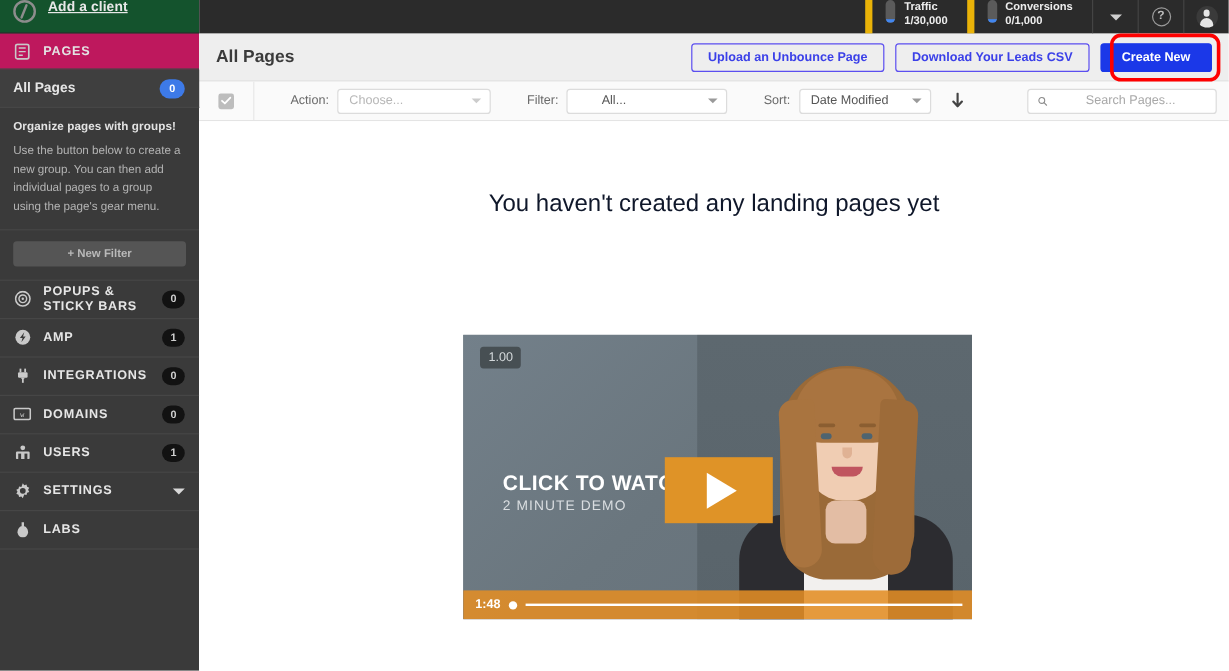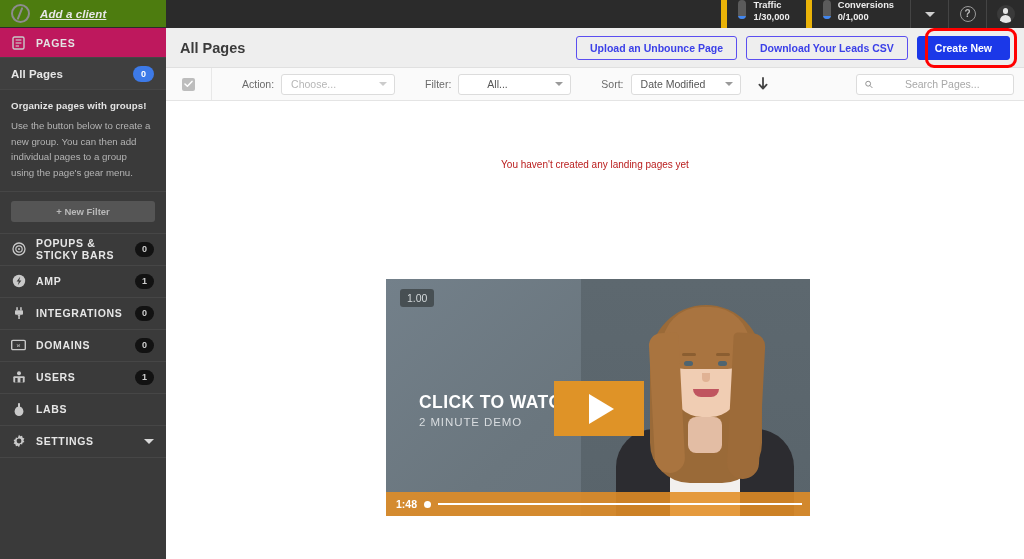--- a/index.html
+++ b/index.html
@@ -12,24 +12,23 @@
   .app { position: relative; width: 1024px; height: 559px; display: flex; }
 
   
   .sidebar {
     width: 166px; height: 559px;
     background: #3a3a3a;
     flex: 0 0 166px;
     display: flex; flex-direction: column;
   }
   .sb-top {
-    height: 28px; background: #4d7c0f;
-    display: flex; align-items: center; gap: 0;
+    height: 28px; background: #14532d;
+    display: flex; align-items: flex-start; gap: 0;
     border-bottom: 1px solid #2b2b2b;
-    font-style: italic;
   }
   .logo-wrap { width: 40px; display: flex; align-items: center; justify-content: center; }
   .logo {
     width: 19px; height: 19px; border-radius: 50%;
     border: 2px solid #8d8d8d; position: relative;
   }
   .logo::after {
     content: ""; position: absolute; left: 6px; top: 1px;
     width: 2px; height: 13px; background: #8d8d8d;
     transform: rotate(22deg); border-radius: 1px;
@@ -163,39 +162,39 @@
   .flabel { font-size: 10.5px; color: #6a6a6a; }
   .sel {
     height: 21px; border: 1px solid #dcdcdc; border-radius: 3px;
     background: #fff; display: flex; align-items: center;
     padding: 0 7px 0 9px; cursor: pointer; position: relative;
   }
   .sel .val { font-size: 10.5px; color: #565656; flex: 1; white-space: nowrap; }
   .sel.muted .val { color: #b6b6b6; }
   .sel .ar { width: 0; height: 0; border-left: 4px solid transparent; border-right: 4px solid transparent; border-top: 4px solid #9a9a9a; margin-left: 8px; }
   .sel.muted .ar { border-top-color: #cccccc; }
-  .sel.w-action { width: 114px; }
-  .sel.w-filter { width: 113px; padding-left: 28px; }
+  .sel.w-action { width: 128px; }
+  .sel.w-filter { width: 134px; padding-left: 28px; }
   .sel.w-sort { width: 110px; }
   .dirbtn { margin-left: 10px; display:flex; align-items:center; justify-content:center; cursor:pointer; }
   .spacer { flex: 1; }
   .searchbox {
     width: 158px; height: 21px; border: 1px solid #dcdcdc; border-radius: 3px;
     background: #fff; display: flex; align-items: center; gap: 6px; padding: 0 8px;
   }
   .searchbox input {
     border: none; outline: none; font-family: inherit;
     font-size: 10.5px; color: #555; width: 100%; background: transparent; margin-left: 26px;
   }
   .searchbox input::placeholder { color: #a8a8a8; }
 
   
   .content { flex: 1; background: #fff; position: relative; }
   .empty-msg {
-    text-align: center; font-size: 10px; color: #b91c1c;
+    text-align: center; font-size: 20px; color: #0f172a;
     margin-top: 58px;
   }
   .video {
     position: absolute; left: 220px; top: 178px;
     width: 424px; height: 237px; overflow: hidden;
     background: #6d7981; cursor: pointer;
   }
   .vbg {
     position: absolute; inset: 0;
     background: linear-gradient(135deg,#73808a 0%, #6a767e 45%, #65707a 100%);
@@ -356,36 +355,36 @@
             <rect x="8.4" y="8" width="2.4" height="4.6" fill="#3a3a3a"></rect>
           </svg>
       </span>
       <span class="lbl">USERS</span>
       <span class="badge">1</span>
     </div>
 
     <div class="sb-row">
       <span class="sicon">
         <svg width="14" height="14" viewBox="0 0 14 14">
+            <path d="M7 0.8 l1.2 1.5 1.9-.5 .5 1.9 1.8 .8-1 1.7 1 1.7-1.8 .8-.5 1.9-1.9-.5L7 13.2 5.8 11.7l-1.9 .5-.5-1.9-1.8-.8 1-1.7-1-1.7 1.8-.8 .5-1.9 1.9 .5Z" fill="#c9c9c9"></path>
+            <circle cx="7" cy="7" r="2.4" fill="#3a3a3a"></circle>
+          </svg>
+      </span>
+      <span class="lbl">SETTINGS</span>
+      <span class="caret-d"></span>
+    </div>
+
+    <div class="sb-row">
+      <span class="sicon">
+        <svg width="14" height="14" viewBox="0 0 14 14">
             <rect x="6" y="1.2" width="2" height="4" fill="#c9c9c9"></rect>
             <path d="M7 4.4 c3 0 4.4 3 4.4 5.2 a4.4 4.4 0 0 1 -8.8 0 C2.6 7.4 4 4.4 7 4.4 Z" fill="#c9c9c9"></path>
           </svg>
       </span>
       <span class="lbl">LABS</span>
-    </div>
-
-    <div class="sb-row">
-      <span class="sicon">
-        <svg width="14" height="14" viewBox="0 0 14 14">
-            <path d="M7 0.8 l1.2 1.5 1.9-.5 .5 1.9 1.8 .8-1 1.7 1 1.7-1.8 .8-.5 1.9-1.9-.5L7 13.2 5.8 11.7l-1.9 .5-.5-1.9-1.8-.8 1-1.7-1-1.7 1.8-.8 .5-1.9 1.9 .5Z" fill="#c9c9c9"></path>
-            <circle cx="7" cy="7" r="2.4" fill="#3a3a3a"></circle>
-          </svg>
-      </span>
-      <span class="lbl">SETTINGS</span>
-      <span class="caret-d"></span>
     </div>
   </aside>
 
   <div class="main">
 
     <div class="topbar">
       <div class="stat">
         <span class="gauge">
             <i style="height:14%"></i>
           </span>

